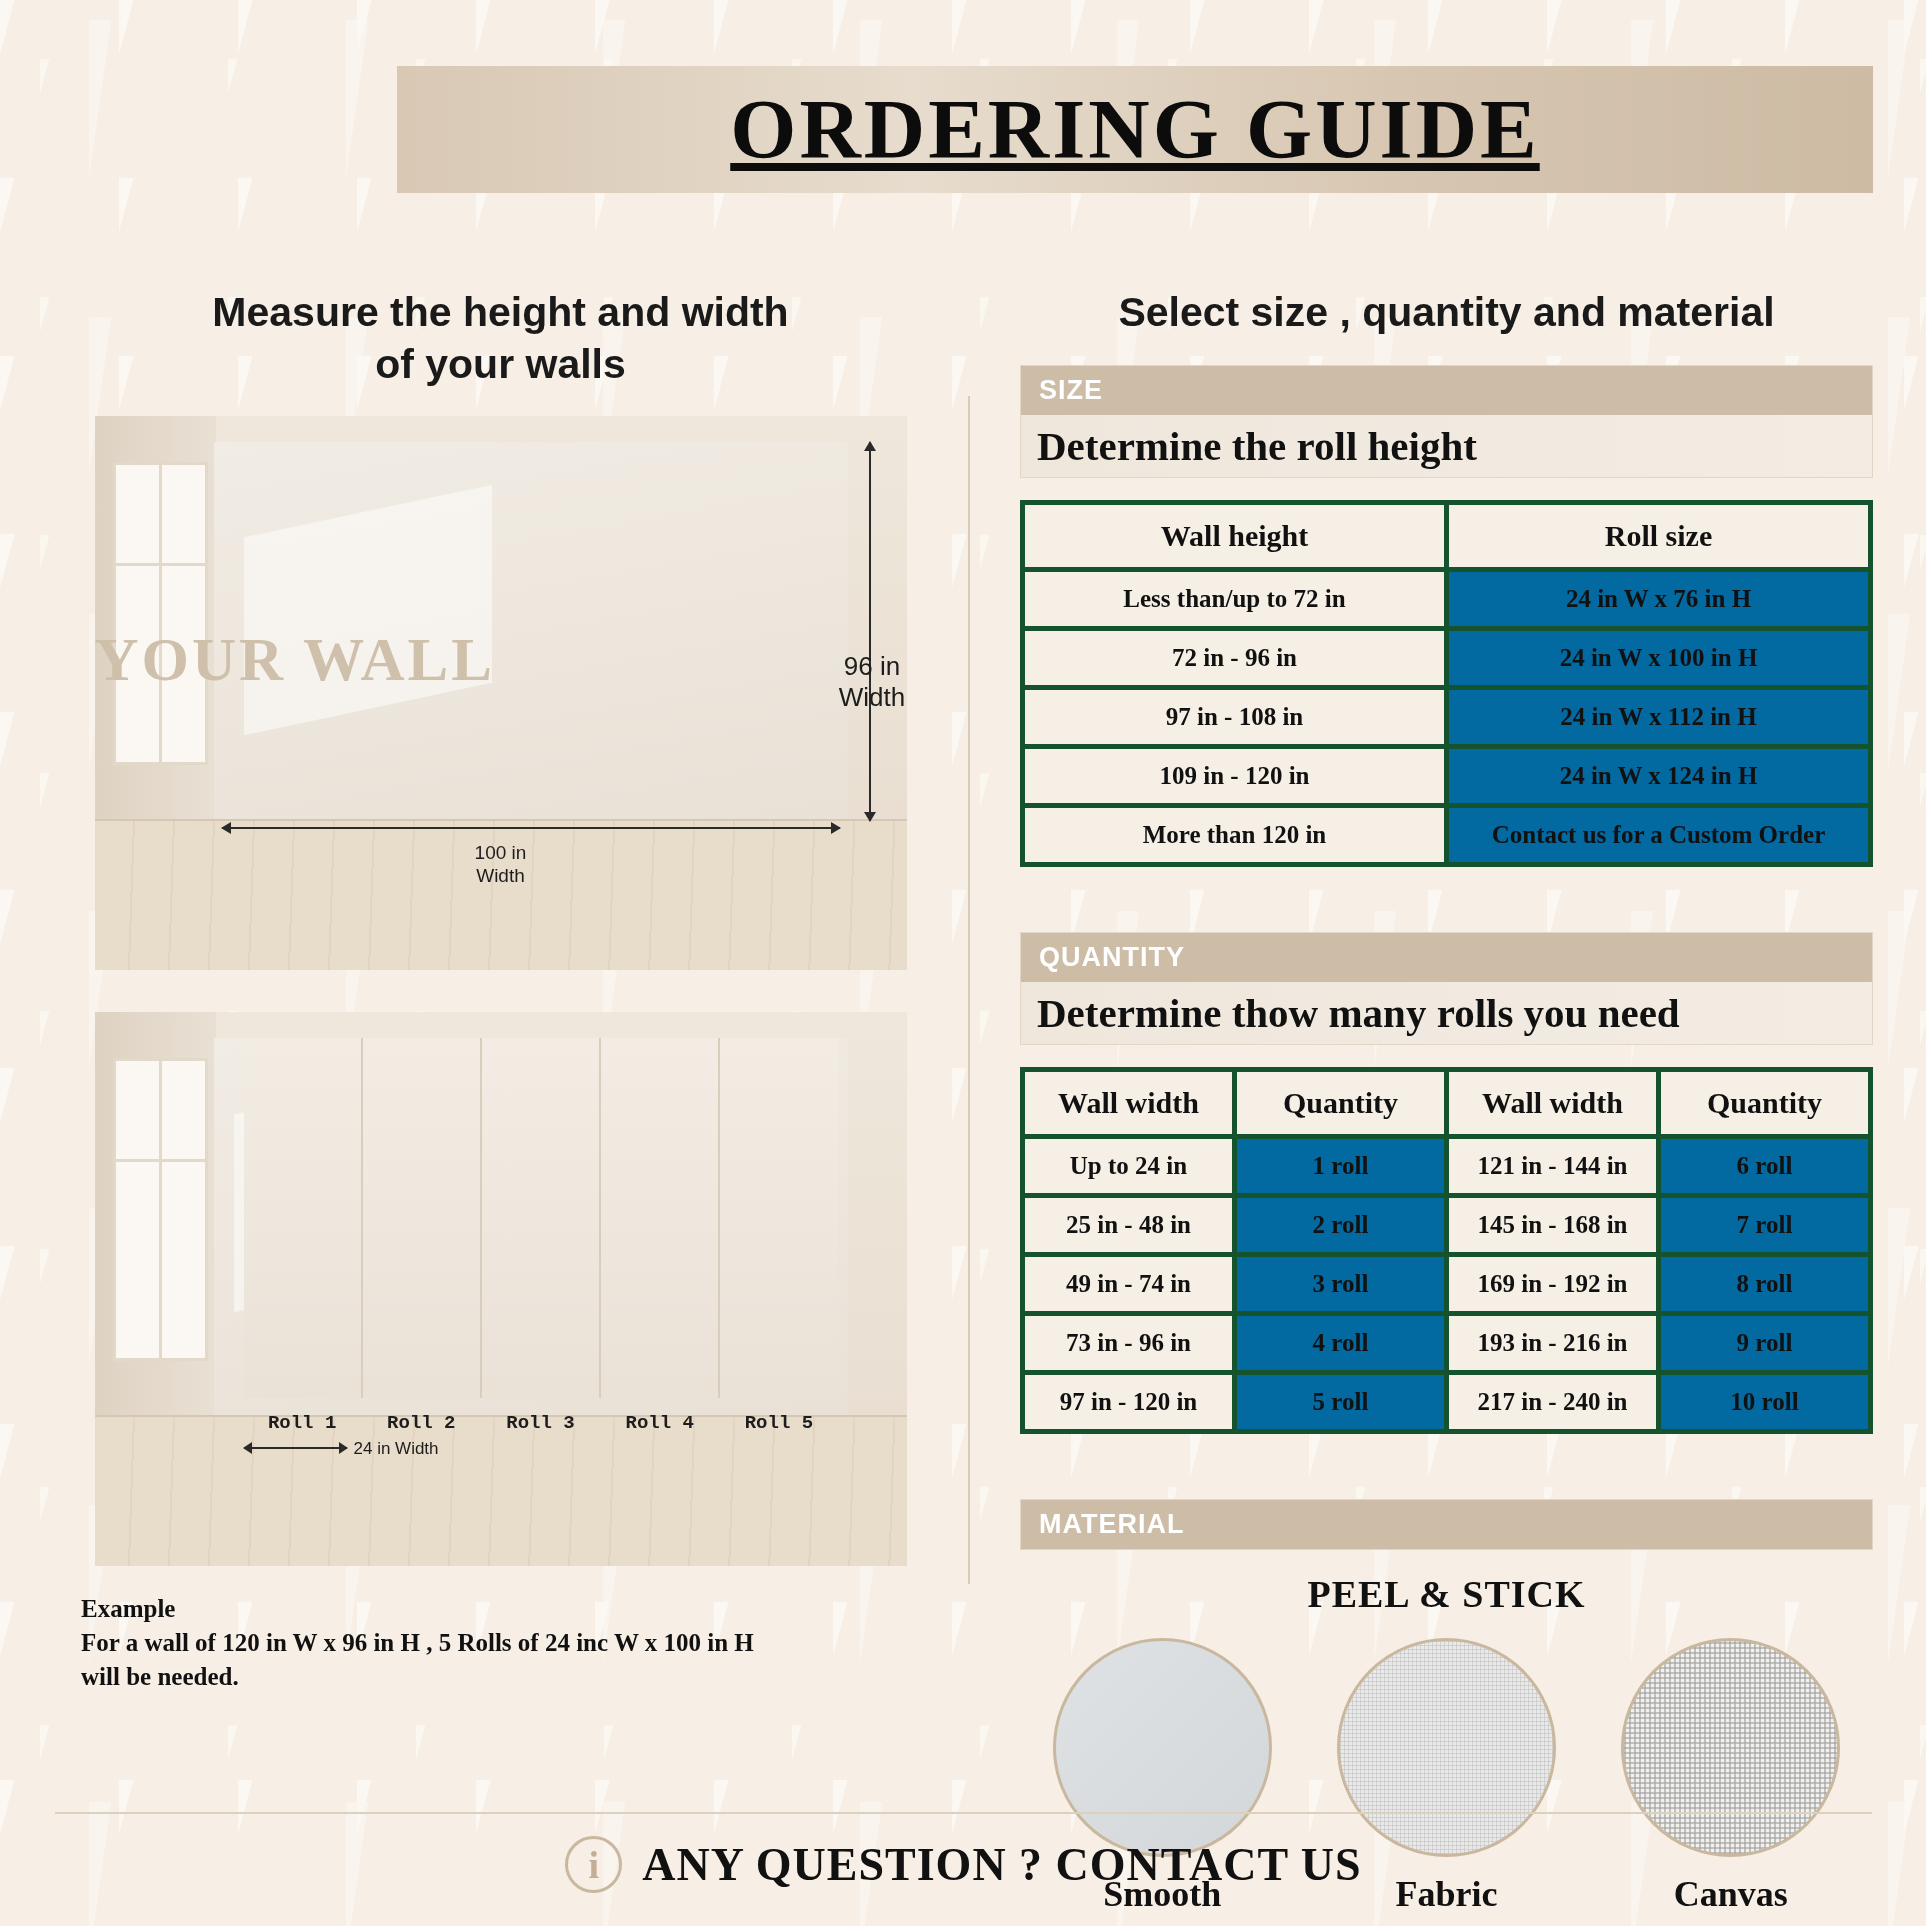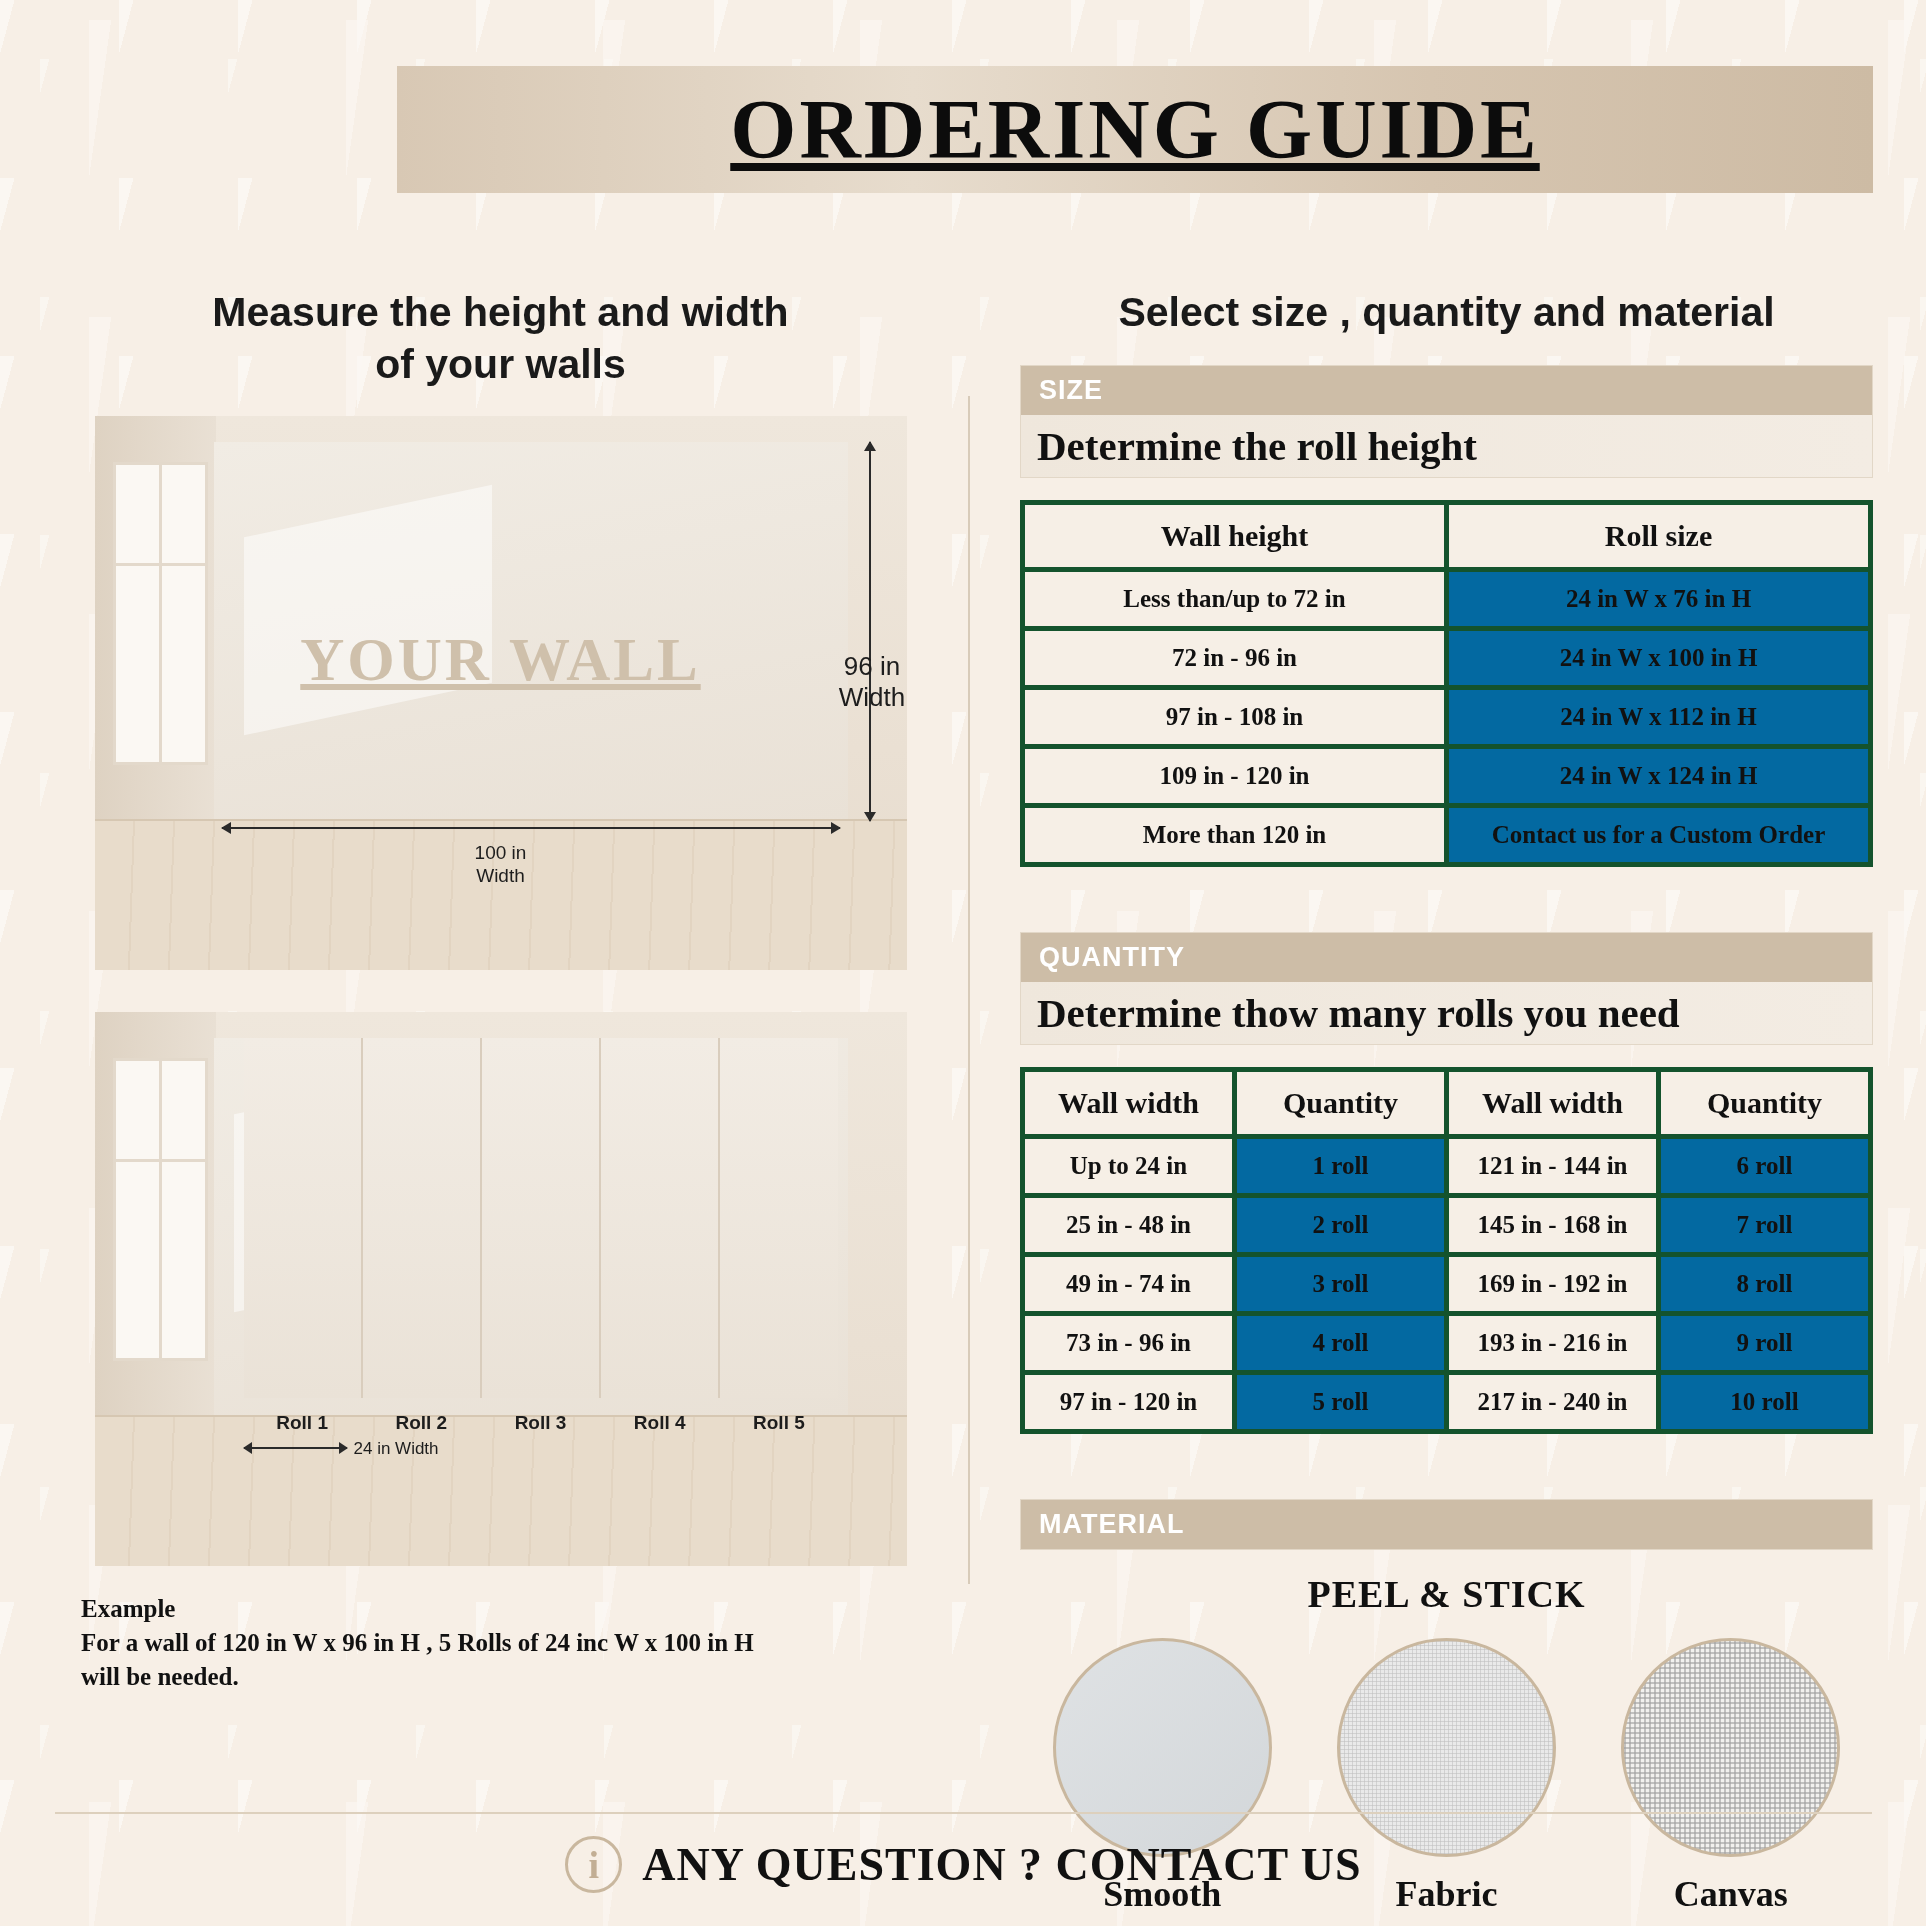--- a/index.html
+++ b/index.html
@@ -167,27 +167,26 @@
   .room .sunpatch {
     position: absolute;
     width: 248px; height: 198px;
     background: rgba(255,255,255,0.5);
     transform: skewY(-12deg);
   }
   .your-wall-text {
     position: absolute;
     left: 0; right: 0; top: 44%;
     transform: translateY(-50%);
-    text-align: center;
+    text-align: left;
     font-family: "Liberation Serif", serif;
     font-size: 61px;
     letter-spacing: 3px;
     color: #cfc0ab;
     font-weight: 700;
-    text-decoration: underline;
   }
   
   .meas-v {
     position: absolute;
     right: 36px;
     top: 26px;
     bottom: 149px;
     width: 2px;
     background: #2a2a2a;
   }
@@ -250,21 +249,21 @@
     border-right: 2px solid #d9cdbd;
     position: relative;
     background: linear-gradient(180deg,#f2ece4 0%, #eae2d7 100%);
   }
   .roll:last-child { border-right: none; }
   .roll span {
     position: absolute;
     left: 0; right: 0;
     bottom: -36px;
     text-align: center;
-    font-family: Liberation Sans, sans-serif;
+    font-family: Liberation Mono, monospace;
     font-size: 19px;
     font-weight: 700;
     color: #1d1d1d;
   }
   .roll-meas {
     position: absolute;
     left: 149px;
     bottom: 117px;
     width: 103px;
     height: 2px;

